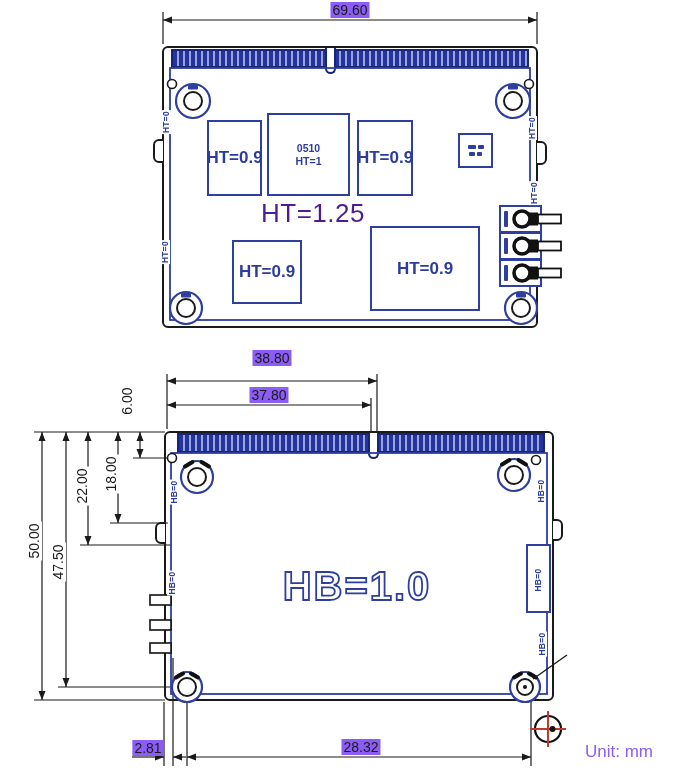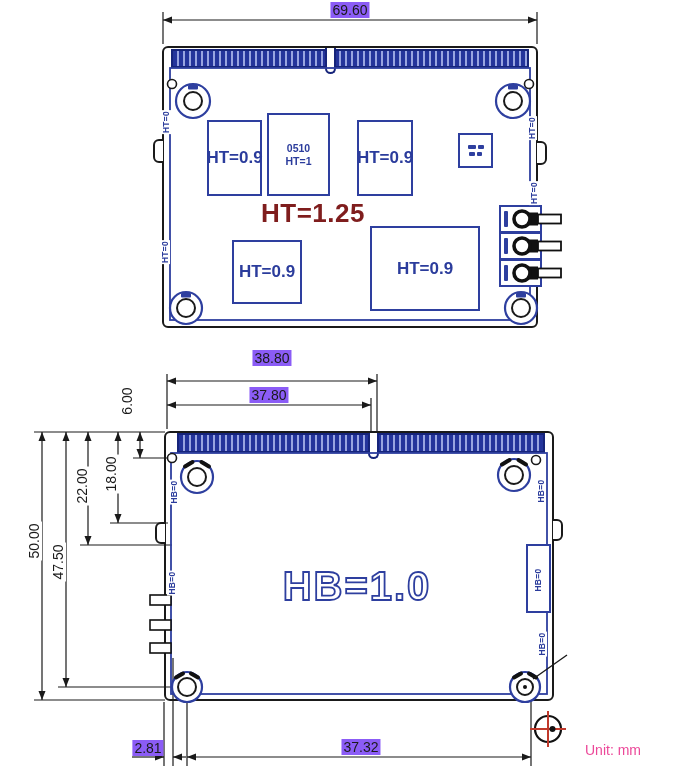--- a/index.html
+++ b/index.html
@@ -16,23 +16,23 @@
         display:flex;flex-direction:column;align-items:center;justify-content:center;
         color:#2b3c9c;font-weight:bold;font-size:17px;line-height:1.15;text-align:center;}
   
   .dim{position:absolute;transform:translate(-50%,-50%);font-size:14px;color:#1a1a1a;
        background:#8b5cf6;padding:0 2px;white-space:nowrap;}
   .dimv{position:absolute;transform:translate(-50%,-50%) rotate(-90deg);font-size:14px;
         color:#1a1a1a;background:#fff;padding:0 2px;white-space:nowrap;}
   
   .vlab{position:absolute;transform:translate(-50%,-50%) rotate(-90deg);font-size:8.5px;
         font-weight:bold;color:#2b3c9c;background:#fff;padding:0 1px;white-space:nowrap;letter-spacing:.3px;}
-  .big-ht{position:absolute;transform:translate(-50%,-50%);font-size:26px;font-weight:bold;
-          color:#7f1d1d;letter-spacing:.5px;white-space:nowrap;}
-  .unit{position:absolute;font-size:14px;color:#ec4899;white-space:nowrap;}
+  .big-ht{position:absolute;transform:translate(-50%,-50%);font-size:26px;font-weight:normal;
+          color:#4c1d95;letter-spacing:.5px;white-space:nowrap;}
+  .unit{position:absolute;font-size:17px;color:#8b5cf6;white-space:nowrap;}
   
   .tinybars{display:flex;flex-direction:column;gap:3px;align-items:center;}
   .tbrow{display:flex;gap:2px;}
   .tb{display:block;height:4px;background:#2e3f9f;border-radius:1px;}
 </style>
 </head>
 <body>
 
 <div class="canvas">
 
@@ -190,21 +190,21 @@
     </g>
 
     <text x="357" y="600" text-anchor="middle" font-family="Liberation Sans, sans-serif" font-size="40" font-weight="bold" letter-spacing="2" fill="#ffffff" stroke="#2e3f9f" stroke-width="1.8">HB=1.0</text>
   </svg>
 
   <div class="dim" style="left:350px;top:10px">69.60</div>
 
   <div class="comp" style="left:207px;top:120px;width:55px;height:76px">
     <span>HT=0.9</span>
   </div>
-  <div class="comp" style="left:267px;top:113px;width:63px;height:83px;font-size:10.5px">
+  <div class="comp" style="left:267px;top:113px;width:83px;height:83px;font-size:10.5px">
     <span>0510</span>
     <span>HT=1</span>
   </div>
   <div class="comp" style="left:357px;top:120px;width:56px;height:76px">
     <span>HT=0.9</span>
   </div>
   <div class="comp" style="left:458px;top:133px;width:35px;height:35px">
     <span class="tinybars">
       <span class="tbrow">
           <span class="tb" style="width:8px"></span>
@@ -231,21 +231,21 @@
   <div class="vlab" style="left:534px;top:193px">HT=0</div>
 
   <div class="dim" style="left:272px;top:358px">38.80</div>
   <div class="dim" style="left:269px;top:395px">37.80</div>
   <div class="dimv" style="left:127px;top:401px">6.00</div>
   <div class="dimv" style="left:111px;top:474px">18.00</div>
   <div class="dimv" style="left:82px;top:486px">22.00</div>
   <div class="dimv" style="left:58px;top:562px">47.50</div>
   <div class="dimv" style="left:34px;top:541px">50.00</div>
   <div class="dim" style="left:148px;top:748px">2.81</div>
-  <div class="dim" style="left:361px;top:747px">37.32</div>
+  <div class="dim" style="left:361px;top:747px">28.32</div>
 
   <div class="vlab" style="left:174px;top:492px">HB=0</div>
   <div class="vlab" style="left:172px;top:583px">HB=0</div>
   <div class="vlab" style="left:541px;top:491px">HB=0</div>
   <div class="vlab" style="left:538px;top:580px">HB=0</div>
   <div class="vlab" style="left:542px;top:644px">HB=0</div>
 
   <div class="unit" style="left:585px;top:742px">Unit: mm</div>
 </div>
 

